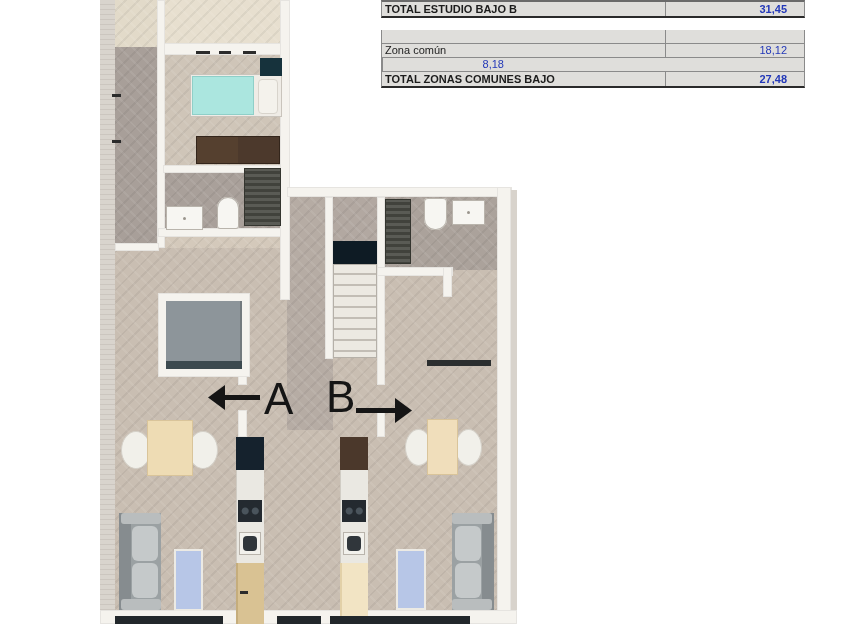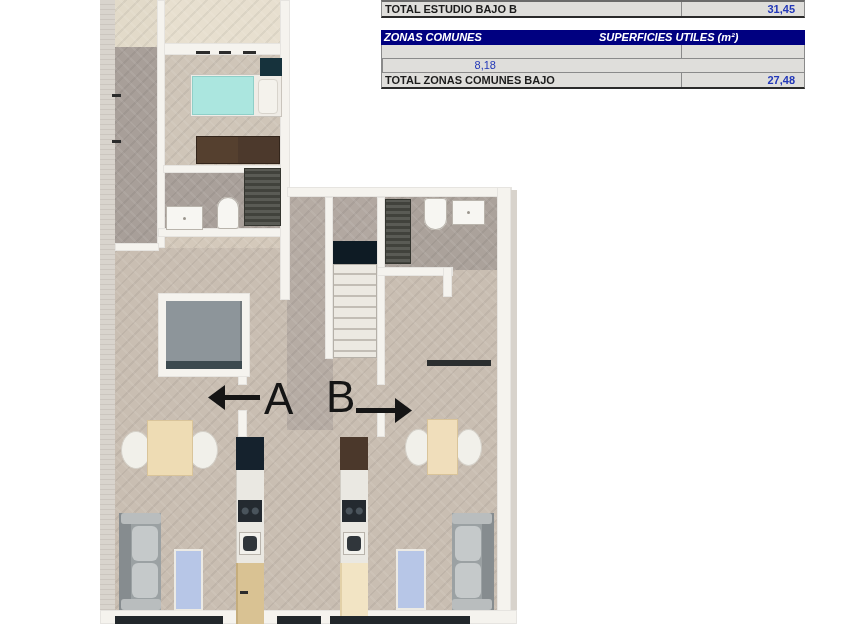--- a/index.html
+++ b/index.html
@@ -20,21 +20,21 @@
   .white-fixture{position:absolute;background:#f7f6f2;box-shadow:inset 0 0 0 1px #b9b4ac;}
   .chair{position:absolute;background:#f1f0ea;border:1px solid #d4d0c8;border-radius:50%;}
   .cushion{position:absolute;background:#c5c9ca;border-radius:6px;}
   .unit-letter{position:absolute;font-size:44px;line-height:1;color:#151515;}
   .arrow{position:absolute;}
   
   .panel{position:absolute;left:381px;top:0;width:424px;font-size:11px;color:#1c1c1c;}
   .trow{display:flex;height:13px;line-height:13px;background:#dfdedb;
         border-left:1px solid #8a8a8a;border-right:1px solid #8a8a8a;border-bottom:1px solid #8a8a8a;}
   .tcell-label{flex:1;padding:0 3px;white-space:nowrap;overflow:hidden;}
-  .tcell-value{width:104px;padding:0 9px;text-align:right;border-left:1px solid #8a8a8a;color:#2338b8;}
+  .tcell-value{width:104px;padding:0 17px;text-align:right;border-left:1px solid #8a8a8a;color:#2338b8;}
   .bold{font-weight:700;}
   .t1 .trow{border-top:2px solid #6a6a6a;border-bottom:2px solid #3a3a3a;height:13px;}
   .t2{margin-top:12px;}
   .thdr{position:relative;height:15px;line-height:15px;background:#000080;color:#ffffff;
         font-weight:700;font-style:italic;padding:0 3px;}
   .thdr-right{position:absolute;left:218px;top:0;}
   .trow.total{border-bottom:2px solid #2a2a2a;height:14px;line-height:14px;}
 </style>
 </head>
 <body>
@@ -165,27 +165,27 @@
   <div class="panel">
 
     <div class="t1">
       <div class="trow total">
         <div class="tcell-label bold">TOTAL ESTUDIO BAJO B</div>
         <div class="tcell-value bold">31,45</div>
       </div>
     </div>
 
     <div class="t2">
-      <div class="thdr">
-        <span>ZONAS COMUNES</span>
-        <span class="thdr-right">SUPERFICIES UTILES  (m²)</span>
-      </div>
       <div class="trow">
         <div class="tcell-label"></div>
         <div class="tcell-value"></div>
+      </div>
+      <div class="trow">
+        <div class="tcell-label">Zona común</div>
+        <div class="tcell-value">18,12</div>
       </div>
       <div class="trow">
         <div class="tcell-value">8,18</div>
       </div>
       <div class="trow total">
         <div class="tcell-label bold">TOTAL ZONAS COMUNES BAJO</div>
         <div class="tcell-value bold">27,48</div>
       </div>
     </div>
 

